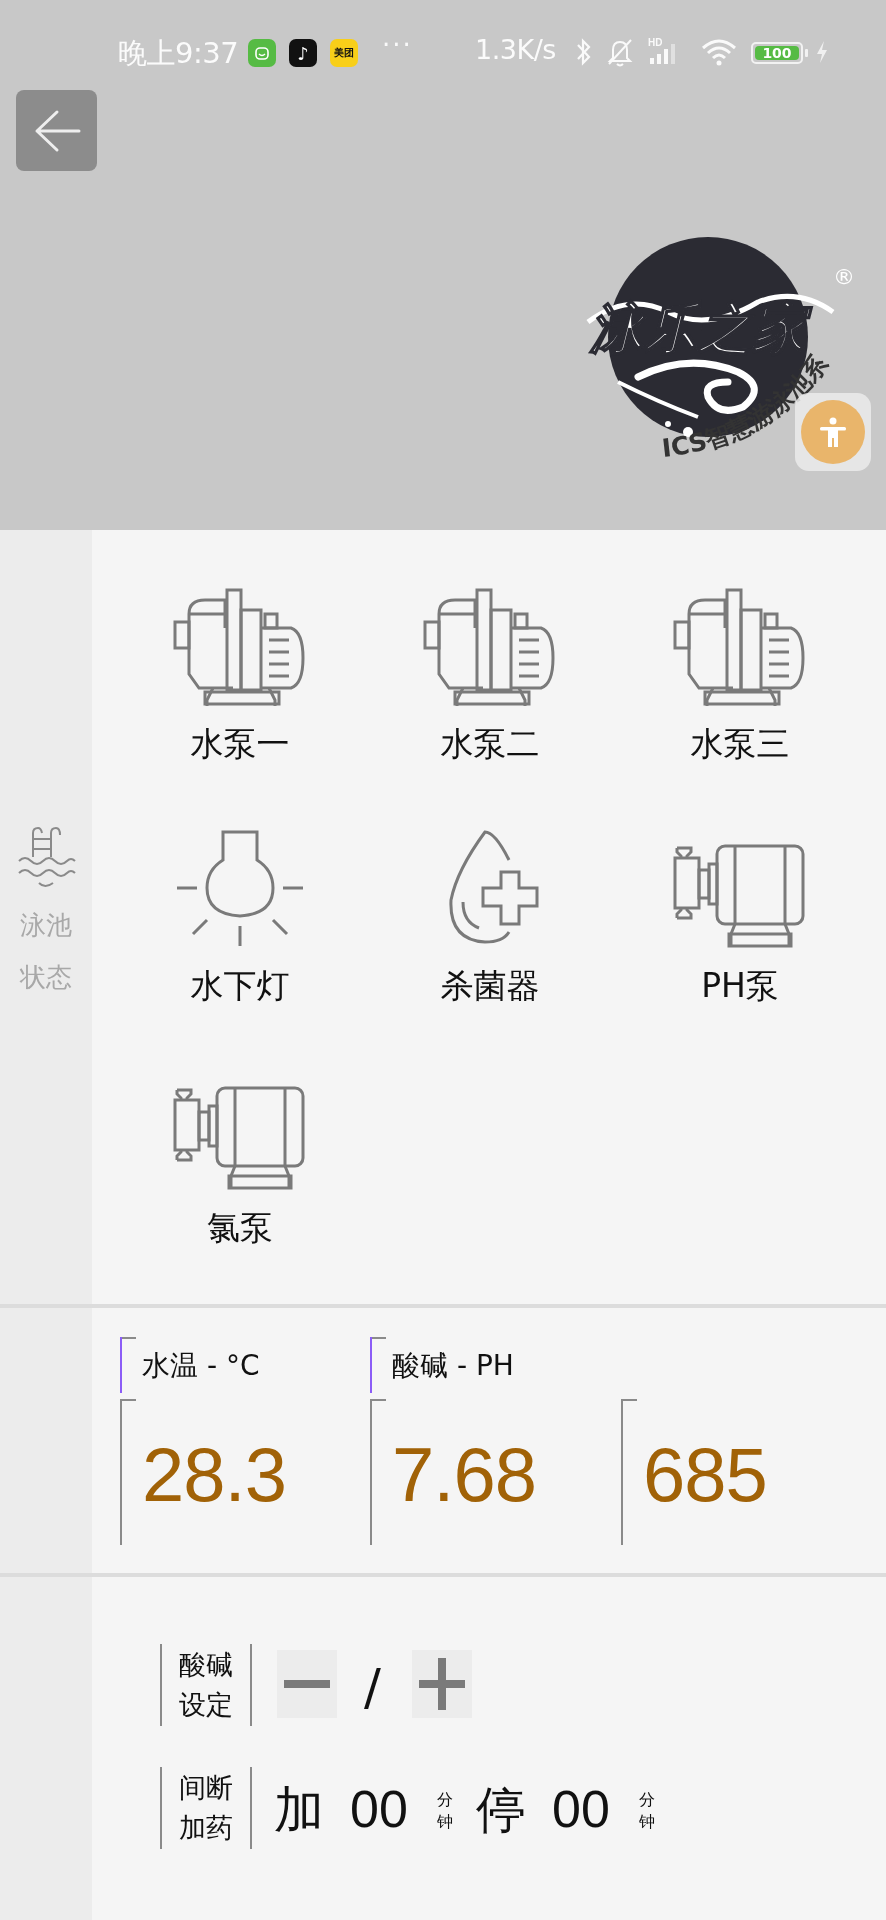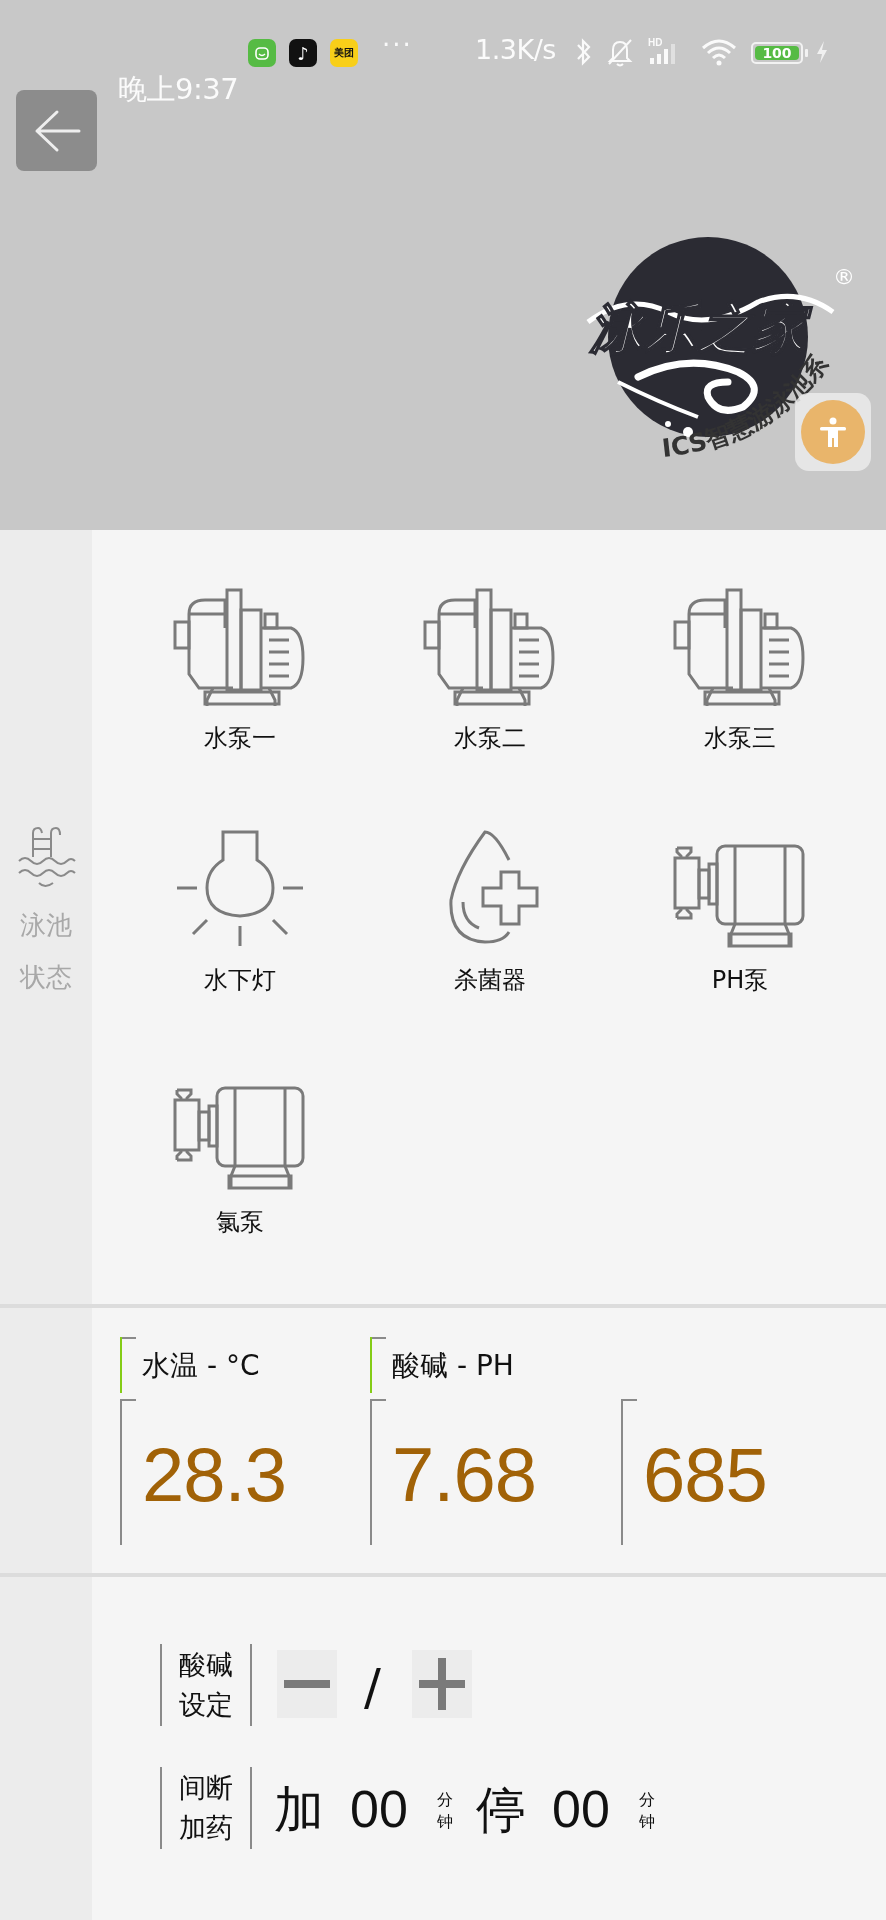--- a/index.html
+++ b/index.html
@@ -2,21 +2,21 @@
 <html><head>
 <meta charset="utf-8">
 <style>
   * { box-sizing: border-box; margin: 0; padding: 0; }
   html, body { width: 886px; height: 1920px; overflow: hidden; background: #f5f5f5; }
   body { position: relative; font-family: "DejaVu Sans", "Liberation Sans", sans-serif; color: #111; }
 
   
   .header { position: absolute; left: 0; top: 0; width: 886px; height: 530px; background: #c8c8c8; }
   .statusbar { position: absolute; top: 30px; left: 0; width: 886px; height: 44px; color: #fff; }
-  .sb-time { position: absolute; left: 118px; top: 4px; font-size: 29px; color: #fbfbfb; letter-spacing: -0.5px; margin-top: 36px; }
+  .sb-time { position: absolute; left: 118px; top: 4px; font-size: 29px; color: #fbfbfb; letter-spacing: -0.5px; }
   .sb-app { position: absolute; top: 9px; width: 28px; height: 28px; border-radius: 7px; display: flex; align-items: center; justify-content: center; font-size: 11px; font-weight: bold; }
   .sb-app.green { left: 248px; background: #56bb44; color: #fff; }
   .sb-app.tiktok { left: 289px; background: #111; color: #fff; font-size: 18px; }
   .sb-app.meituan { left: 330px; background: #f8cf19; color: #111; font-size: 10px; }
   .sb-dots { position: absolute; left: 382px; top: 0px; font-size: 26px; color: #fafafa; letter-spacing: 2px; }
   .sb-speed { position: absolute; left: 475px; top: 4px; font-size: 27px; color: #fbfbfb; letter-spacing: -0.5px; }
   .sb-icon { position: absolute; top: 6px; }
   .sb-battery { position: absolute; left: 751px; top: 12px; width: 52px; height: 22px; border: 2px solid #f2f2f2; border-radius: 5px; padding: 2px; }
   .sb-battery-fill { width: 100%; height: 100%; background: #56bb44; border-radius: 4px; color: #fff; font-size: 14px; line-height: 14px; text-align: center; font-weight: bold; }
   .sb-battery-tip { position: absolute; right: -7px; top: 5px; width: 3px; height: 8px; background: #f2f2f2; border-radius: 1px; }
@@ -29,28 +29,28 @@
 
   
   .sidebar { position: absolute; left: 0; top: 530px; width: 92px; height: 1390px; background: #ececec; }
   .side-item { position: absolute; left: 0; top: 295px; width: 92px; text-align: center; }
   .side-label { font-size: 26px; color: #a8a8a8; line-height: 52px; display: block; }
 
   
   .devices { position: absolute; left: 92px; top: 530px; width: 794px; height: 775px; }
   .device { position: absolute; width: 200px; text-align: center; cursor: pointer; }
   .device svg { display: block; margin: 0 auto; }
-  .device-label { display: block; font-size: 24px; color: #111; margin-top: 16px; }
+  .device-label { display: block; font-size: 33px; color: #111; margin-top: 16px; }
 
   .divider { position: absolute; left: 0; width: 886px; height: 4px; background: #dcdcdc; }
 
   
   .readings { position: absolute; left: 92px; top: 1309px; width: 794px; height: 266px; }
   .reading { position: absolute; top: 28px; width: 230px; height: 210px; }
-  .reading-head { position: absolute; left: 0; top: 0; width: 230px; height: 56px; border-left: 2px solid #84cc16; }
+  .reading-head { position: absolute; left: 0; top: 0; width: 230px; height: 56px; border-left: 2px solid #8b5cf6; }
   .reading-head::before { content: ""; position: absolute; left: 0; top: 0; width: 14px; height: 2px; background: #8a8a8a; }
   .reading-title { position: absolute; left: 20px; top: 10px; font-size: 28px; color: #111; white-space: nowrap; }
   .reading-body { position: absolute; left: 0; top: 62px; width: 230px; height: 146px; border-left: 2px solid #8a8a8a; }
   .reading-body::before { content: ""; position: absolute; left: 0; top: 0; width: 14px; height: 2px; background: #8a8a8a; }
   .reading-value { position: absolute; left: 20px; top: 32px; font-size: 76px; color: #a16207; letter-spacing: -1px; font-family: "Liberation Sans", sans-serif; }
 
   
   .controls { position: absolute; left: 92px; top: 1579px; width: 794px; height: 341px; }
   .ctrl-row { position: absolute; left: 68px; height: 82px; }
   .ctrl-label { position: absolute; left: 0; top: 0; width: 92px; height: 82px; border-left: 2px solid #8a8a8a; border-right: 2px solid #8a8a8a; text-align: center; font-size: 27px; line-height: 40px; color: #111; padding-top: 1px; }

